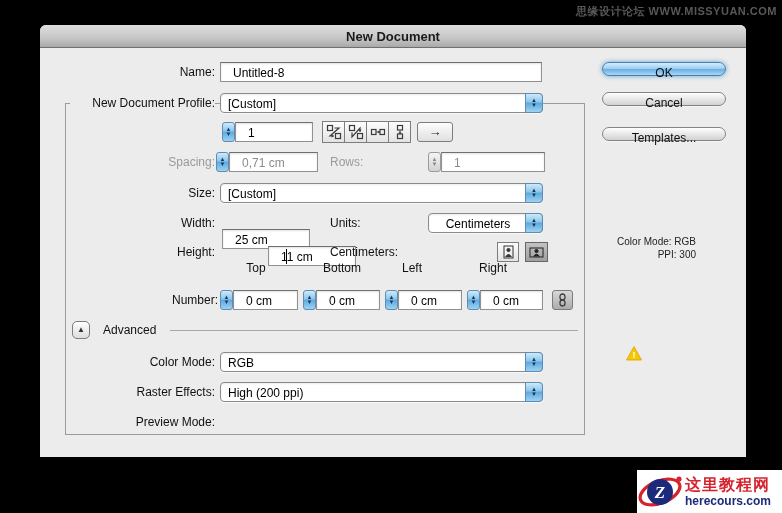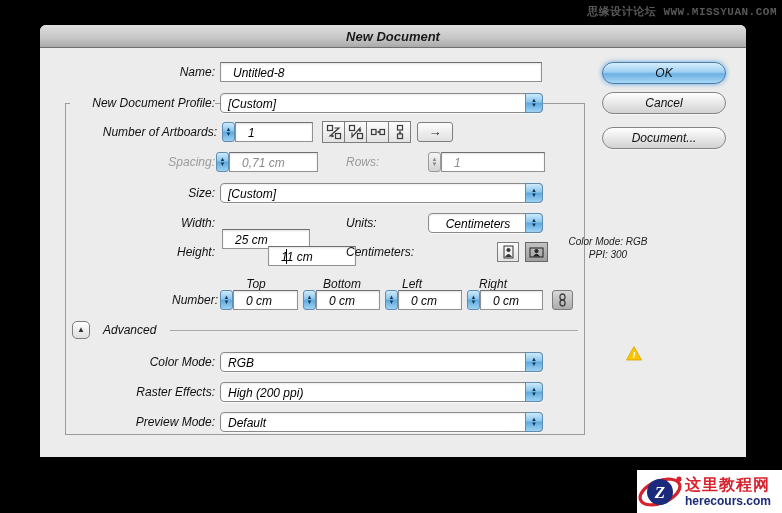--- a/index.html
+++ b/index.html
@@ -1,30 +1,30 @@
 <!DOCTYPE html>
 <html><head>
 <meta charset="utf-8">
 <style>
   * { margin:0; padding:0; box-sizing:border-box; }
   html,body { width:782px; height:513px; }
   body { background:#000; font-family:"Liberation Sans", sans-serif; position:relative; overflow:hidden; }
 
   .watermark { position:absolute; top:4px; right:5px; color:#5c5c5c;
-    font-family:Liberation Mono, monospace; font-size:11px; font-weight:bold; letter-spacing:0.5px; }
+    font-family:Liberation Sans, sans-serif; font-size:11px; font-weight:bold; letter-spacing:0.5px; }
 
   .dialog { position:absolute; left:40px; top:25px; width:706px; height:432px;
-    background:#ececec; border-radius:6px 6px 0 0; box-shadow:0 8px 30px rgba(0,0,0,.7);font-style:italic; }
+    background:#ececec; border-radius:6px 6px 0 0; box-shadow:0 8px 30px rgba(0,0,0,.7); }
   .titlebar { position:absolute; left:0; top:0; width:706px; height:23px;
     border-radius:6px 6px 0 0; background:linear-gradient(#dedede,#c6c6c6 60%,#a9a9a9);
     border-bottom:1px solid #6f6f6f; text-align:center; }
   .titlebar .title { font-size:13px; font-weight:bold; color:#1a1a1a; line-height:23px; }
 
   .lbl { position:absolute; left:0; width:175px; text-align:right; font-size:12px;
-    color:#111; line-height:20px;padding-left:16px; }
+    color:#111; line-height:20px; }
   .lbl.dim { color:#9a9a9a; }
   .lbl.mid { left:290px; width:110px; text-align:left; }
 
   .tfield { position:absolute; height:20px; background:#fff; border:1px solid #919191;
     border-top-color:#6f6f6f; font-size:12px; line-height:18px; padding:1px 12px;
     box-shadow:inset 0 1px 2px rgba(0,0,0,.12); }
   .tfield.disabled { background:#ffffff; color:#8b8b8b; }
 
   .stepper { position:absolute; width:13px; height:20px; border:1px solid #5f8cb3;
     border-radius:3px; background:linear-gradient(#cdeafb,#8cc6ec 45%,#5da8de 50%,#9ed2f2);
@@ -39,21 +39,21 @@
   .dropdown .caps { position:absolute; right:-1px; top:-1px; width:18px; height:20px;
     border:1px solid #5f8cb3; border-radius:0 4px 4px 0;
     background:linear-gradient(#cdeafb,#8cc6ec 45%,#5da8de 50%,#9ed2f2);
     display:flex; flex-direction:column; align-items:center; justify-content:center; }
   .dropdown .caps span { font-size:6px; line-height:5px; color:#14344f; }
 
   .fieldset { position:absolute; left:25px; top:78px; width:520px; height:332px;
     border:1px solid #9b9b9b; z-index:0; }
   .cover { background:#ececec; z-index:1; }
 
-  .pushbtn { position:absolute; width:124px; height:22px; border-radius:11px;
+  .pushbtn { position:absolute; width:124px; height:14px; border-radius:11px;
     border:1px solid #848484; background:linear-gradient(#ffffff,#e8e8e8 50%,#d2d2d2);
     font-size:12px; color:#111; text-align:center; line-height:20px;
     box-shadow:0 1px 1px rgba(255,255,255,.5); }
   .pushbtn.primary { border-color:#4a7dab;
     background:linear-gradient(#d7eefd,#9fd0f3 45%,#6cb1e4 55%,#a8d8f5);
     box-shadow:0 0 5px rgba(90,160,220,.95); }
 
   .iconbtn { border:1px solid #7d7d7d; background:linear-gradient(#fdfdfd,#e3e3e3);
     display:inline-flex; align-items:center; justify-content:center; }
   .seg { position:absolute; left:282px; top:96px; display:flex; }
@@ -61,28 +61,28 @@
   .arrowbtn { position:absolute; left:377px; top:97px; width:36px; height:20px;
     border:1px solid #7d7d7d; border-radius:3px; background:linear-gradient(#fdfdfd,#e0e0e0);
     text-align:center; font-size:13px; line-height:17px; color:#222; }
   .orient { position:absolute; top:217px; width:22px; height:20px; border:1px solid #7d7d7d;
     background:linear-gradient(#fdfdfd,#e3e3e3); display:flex; align-items:center; justify-content:center; }
   .orient.selected { background:linear-gradient(#c2c2c2,#9f9f9f); border-color:#666; }
   .chainbtn { position:absolute; left:512px; top:265px; width:21px; height:20px;
     border:1px solid #7b7b7b; border-radius:3px; background:linear-gradient(#d8d8d8,#ababab);
     display:flex; align-items:center; justify-content:center; }
 
-  .bleed-h { position:absolute; top:252px; transform:translateX(-50%); font-size:12px; color:#111; }
+  .bleed-h { position:absolute; top:236px; transform:translateX(-50%); font-size:12px; color:#111; }
   .disc { position:absolute; left:32px; top:296px; width:18px; height:18px; border-radius:5px;
     border:1px solid #7d7d7d; background:linear-gradient(#fff,#ddd); text-align:center;
     font-size:8px; line-height:16px; color:#333; }
   .advline { position:absolute; left:130px; top:305px; width:408px; height:1px; background:#a8a8a8; }
   .advlabel { position:absolute; left:63px; top:296px; font-size:12px; line-height:18px; color:#111; }
 
-  .info { position:absolute; left:480px; width:176px; text-align:center; font-size:10px; color:#222; }
+  .info { position:absolute; left:480px; width:176px; text-align:right; font-size:10px; color:#222; }
 
   .caret { position:absolute; left:17px; top:2px; width:1px; height:15px; background:#000; }
 
   .logo-box { position:absolute; left:637px; top:470px; width:145px; height:43px; background:#fff;
     display:flex; align-items:center; }
   .logo-text { margin-left:2px; }
   .logo-title { color:#d6232e; font-size:16px; font-weight:bold; letter-spacing:1px; line-height:18px; }
   .logo-domain { color:#1b2a7b; font-size:12px; font-weight:bold; line-height:14px; text-align:center; }
 
   .warn { position:absolute; left:586px; top:321px; }
@@ -106,21 +106,20 @@
 
   <div class="lbl cover" style="top:68px; left:30px; width:145px;">New Document Profile:</div>
   <div class="dropdown" style="left:180px; top:68px; width:323px;">
     <span>[Custom]</span>
     <span class="caps">
         <span>▲</span>
         <span>▼</span>
       </span>
   </div>
 
-  <div class="lbl" style="top:97px; width:177px;">Number of Artboards:</div>
   <div class="stepper" style="left:182px; top:97px;">
       <span>▲</span>
       <span>▼</span>
     </div>
   <div class="tfield" style="left:195px; top:97px; width:78px;">
     <span>1</span>
   </div>
   <div class="seg">
     <span class="iconbtn">
       <svg width="16" height="16" viewBox="0 0 16 16">
@@ -290,36 +289,29 @@
   <div class="lbl" style="top:357px">Raster Effects:</div>
   <div class="dropdown" style="left:180px; top:357px; width:323px;">
     <span>High (200 ppi)</span>
     <span class="caps">
         <span>▲</span>
         <span>▼</span>
       </span>
   </div>
 
   <div class="lbl" style="top:387px">Preview Mode:</div>
-  <div class="dropdown" style="left:180px; top:387px; width:323px;">
-    <span>Default</span>
-    <span class="caps">
-        <span>▲</span>
-        <span>▼</span>
-      </span>
-  </div>
 
   <div class="pushbtn primary" style="left:562px; top:37px;">
     <span>OK</span>
   </div>
   <div class="pushbtn" style="left:562px; top:67px;">
     <span>Cancel</span>
   </div>
   <div class="pushbtn" style="left:562px; top:102px;">
-    <span>Document...</span>
+    <span>Templates...</span>
   </div>
 
   <div class="info" style="top:211px">Color Mode: RGB</div>
   <div class="info" style="top:224px">PPI: 300</div>
 
   <div class="warn">
     <svg width="16" height="15" viewBox="0 0 16 15">
         <path d="M8 0.5 L15.5 14 H0.5 Z" fill="#f7c600" stroke="#dba400" stroke-width="0.8"></path>
         <text x="8" y="12" text-anchor="middle" font-size="9" font-weight="bold" fill="#fff" font-family="Liberation Sans, sans-serif">!</text>
       </svg>

